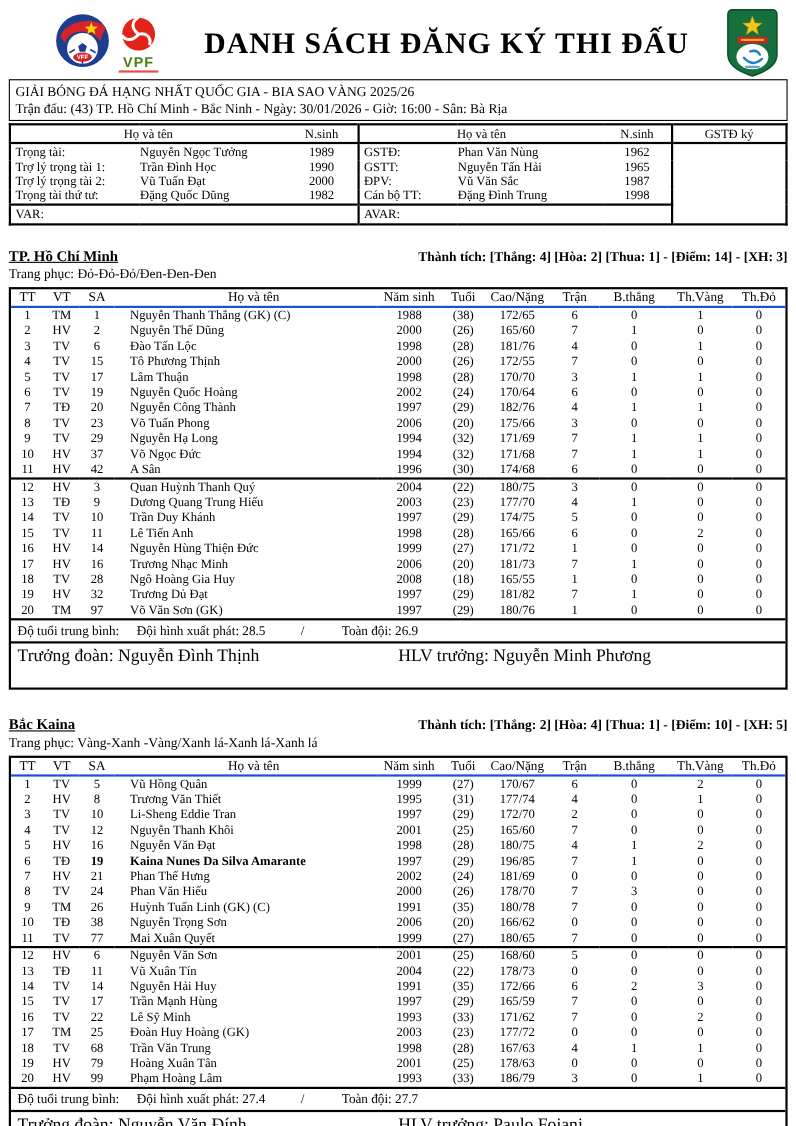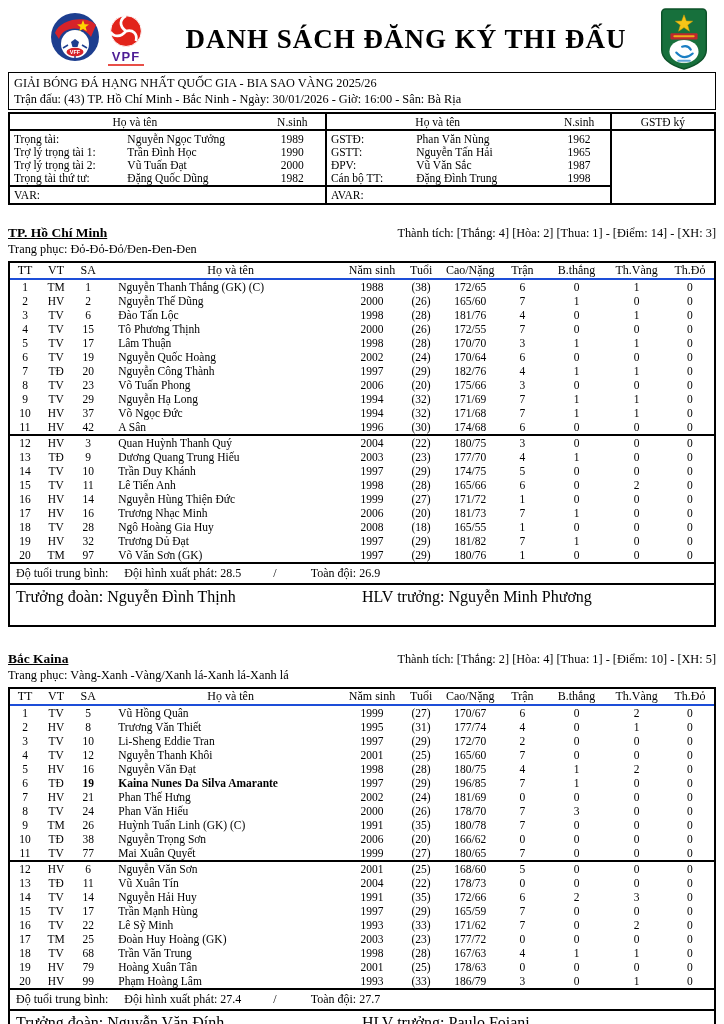--- a/index.html
+++ b/index.html
@@ -11,37 +11,37 @@
     padding: 8px 8px 6px 8px;
     position: relative;
     overflow: hidden;
   }
   
   .doc-header { display: flex; align-items: center; height: 62px; margin-bottom: 2px; }
   .logo-group { display: flex; align-items: center; gap: 6px; margin-left: 42px; width: 120px; }
   .doc-title { flex: 1; text-align: center; font-size: 27px; font-weight: bold; letter-spacing: 1px; padding-right: 10px; }
   .badge-wrap { width: 64px; display: flex; justify-content: center; }
   .vpf-block { display: flex; flex-direction: column; align-items: center; }
-  .vpf-text { font-family: "Liberation Sans", sans-serif; font-weight: bold; color: #4c1d95; font-size: 13px; letter-spacing: 1px; line-height: 11px; }
+  .vpf-text { font-family: "Liberation Sans", sans-serif; font-weight: bold; color: #4d7c0f; font-size: 13px; letter-spacing: 1px; line-height: 11px; }
   .vpf-bar { width: 36px; height: 2px; background: #e2231a; margin-top: 2px; opacity: .8; }
   
   .info-box { border: 1.5px solid #000; padding: 2px 5px; font-size: 12.3px; line-height: 16px; }
   
   table.officials { width: 100%; border-collapse: collapse; border: 2px solid #000; table-layout: fixed; margin-top: 2px; font-size: 11.5px; }
   table.officials th { font-weight: normal; border-bottom: 2px solid #000; height: 17px; text-align: center; }
   table.officials td { line-height: 13px; vertical-align: top; }
   table.officials .lbl { padding-left: 4px; }
   table.officials .b-right { border-right: 2px solid #000; }
   table.officials tr.var-row td { border-top: 2px solid #000; height: 17px; line-height: 16px; }
   table.officials .sign-cell { border-left: 2px solid #000; }
   table.officials tr.first-off td { padding-top: 2px; }
   
   .team-head { display: flex; align-items: baseline; margin-top: 20px; }
   .team-name { font-size: 13.5px; font-weight: bold; text-decoration: underline; }
-  .team-record { flex: 1; text-align: right; font-size: 12.3px; }
+  .team-record { flex: 1; text-align: right; font-size: 12.3px; font-weight: bold; }
   .team-kit { font-size: 12.3px; margin: 1px 0 4px 0; }
   .team-box { border: 2px solid #000; }
   table.players { width: 100%; border-collapse: collapse; table-layout: fixed; font-size: 11.5px; }
   table.players th { font-weight: normal; font-size: 12px; height: 14px; border-bottom: 2px solid #1d4ed8; text-align: center; }
   table.players td { height: 14px; line-height: 14px; text-align: center; overflow: hidden; white-space: nowrap; }
   table.players .cell-name, table.players th.h-name { text-align: left; padding-left: 14px; }
   table.players th.h-name { text-align: center; }
   table.players tr.subs-start td { border-top: 2px solid #000; }
   table.players tr.bold .cell-name, table.players tr.bold .cell-sa { font-weight: bold; }
   th.w-tt { width: 30px; } th.w-vt { width: 32px; } th.w-sa { width: 32px; }

